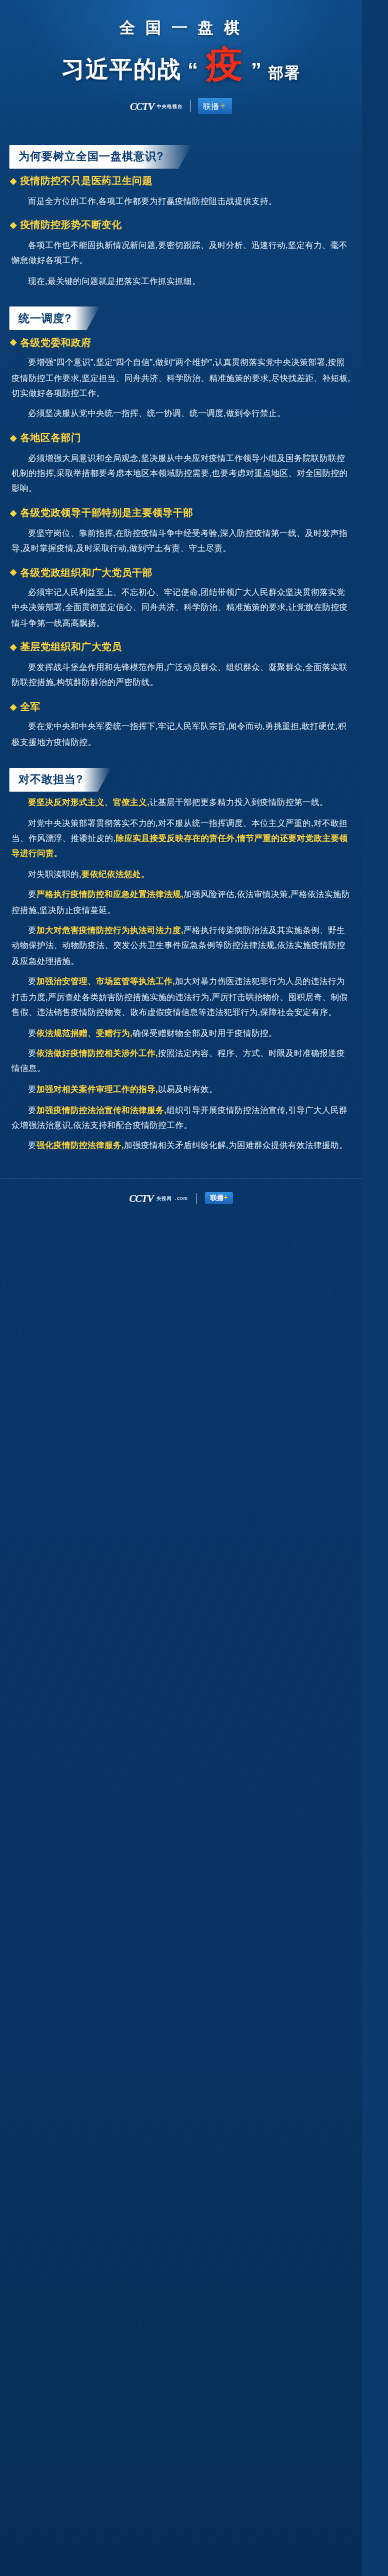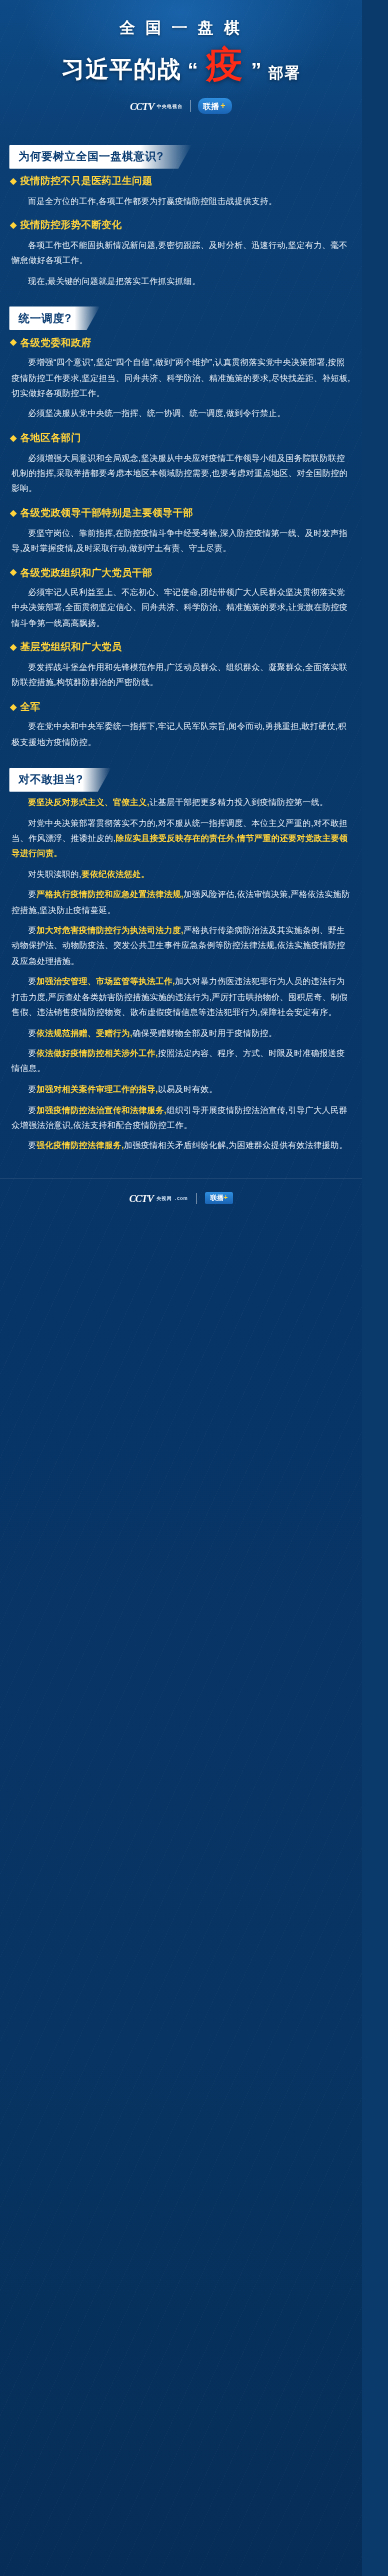--- a/index.html
+++ b/index.html
@@ -99,23 +99,23 @@
     opacity: 0.95;
   }
   .logo-divider {
     width: 0.5px; height: 11.4px;
     background: rgba(255,255,255,0.4);
   }
   .logo-lianbo {
     background: linear-gradient(180deg,#2f8fe0,#1a63b4);
     color: #fff;
     font-size: 7.8px;
-    font-weight: bold;
+    font-weight: normal;
     padding: 2.1px 6.2px 2.1px 5.2px;
-    border-radius: 7px;
+    border-radius: 0;
     letter-spacing: 0.5px;
     position: relative;
   }
   .logo-lianbo .plus {
     color: #ffd23b;
     font-size: 8.3px;
     margin-left: 1px;
   }
 
   

